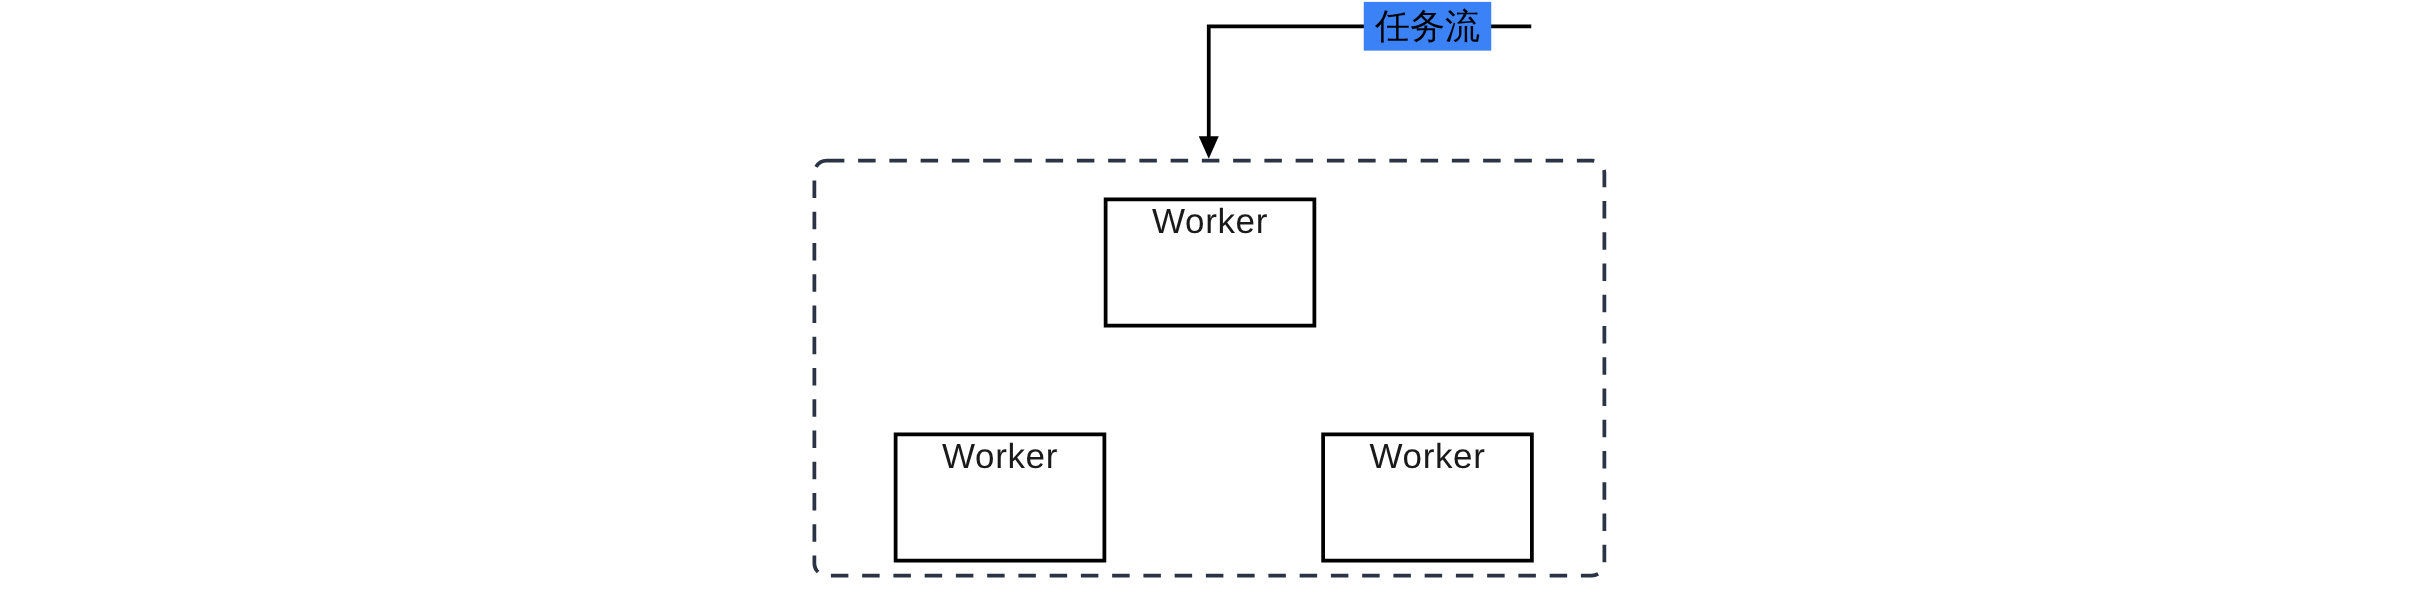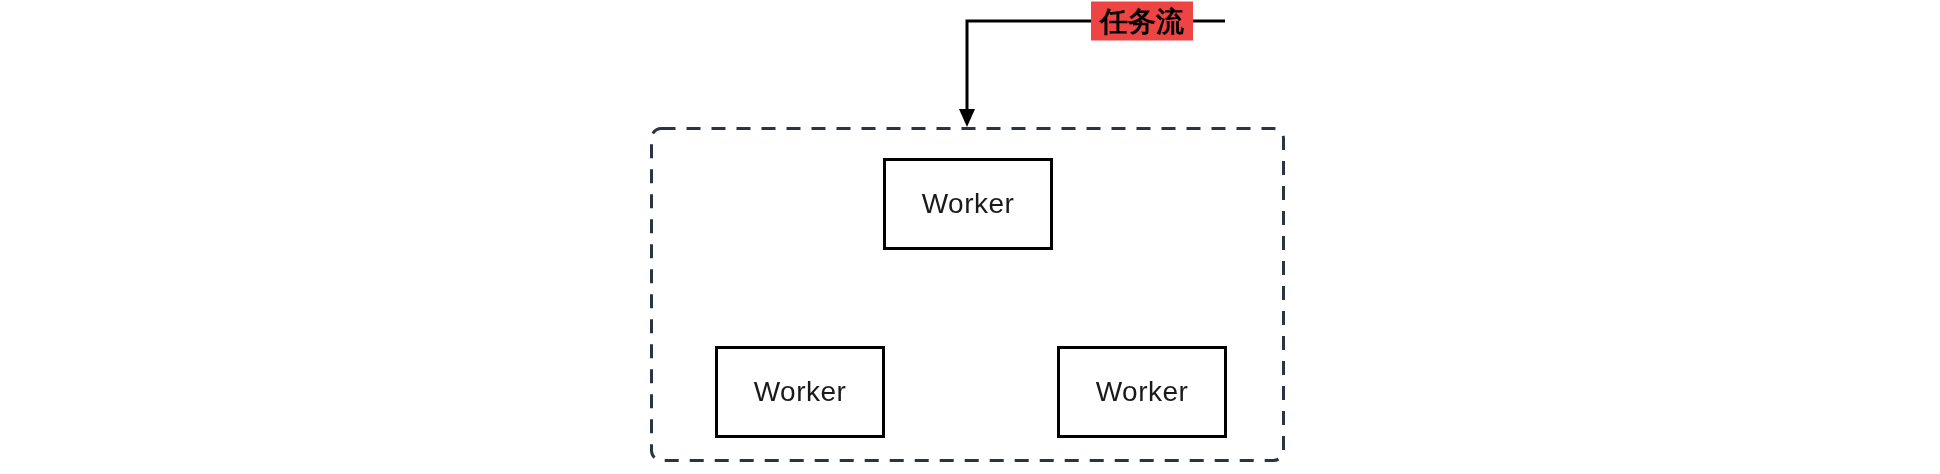--- a/index.html
+++ b/index.html
@@ -19,45 +19,45 @@
     position: absolute;
     left: 0;
     top: 0;
     width: 1940px;
     height: 474px;
   }
   .node {
     position: absolute;
     box-sizing: border-box;
     width: 170px;
-    height: 92px;
+    height: 104px;
     border: 3px solid #000000;
     background: #ffffff;
     display: flex;
-    align-items: center;
+    align-items: flex-start;
     justify-content: center;
   }
   .node-top { left: 883px; top: 158px; }
   .node-bottom-left { left: 715px; top: 346px; }
   .node-bottom-right { left: 1057px; top: 346px; }
   .node-label {
     font-size: 28px;
     font-weight: 400;
     color: #1a1a1a;
     letter-spacing: 0.5px;
   }
   .edge-label {
     position: absolute;
     left: 1142px;
     top: 21px;
     transform: translate(-50%, -50%);
-    background: #ef4444;
+    background: #3b82f6;
     padding: 2px 9px;
     font-size: 28px;
-    font-weight: 700;
+    font-weight: 400;
     color: #000000;
     white-space: nowrap;
     line-height: 1.25;
   }
 </style>
 </head>
 <body>
 
 <div class="canvas">
 

